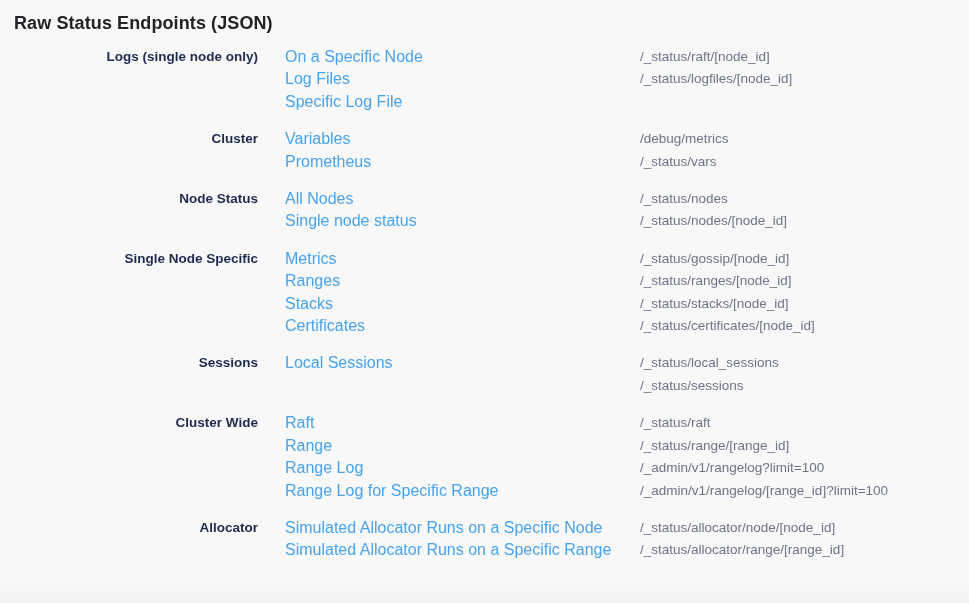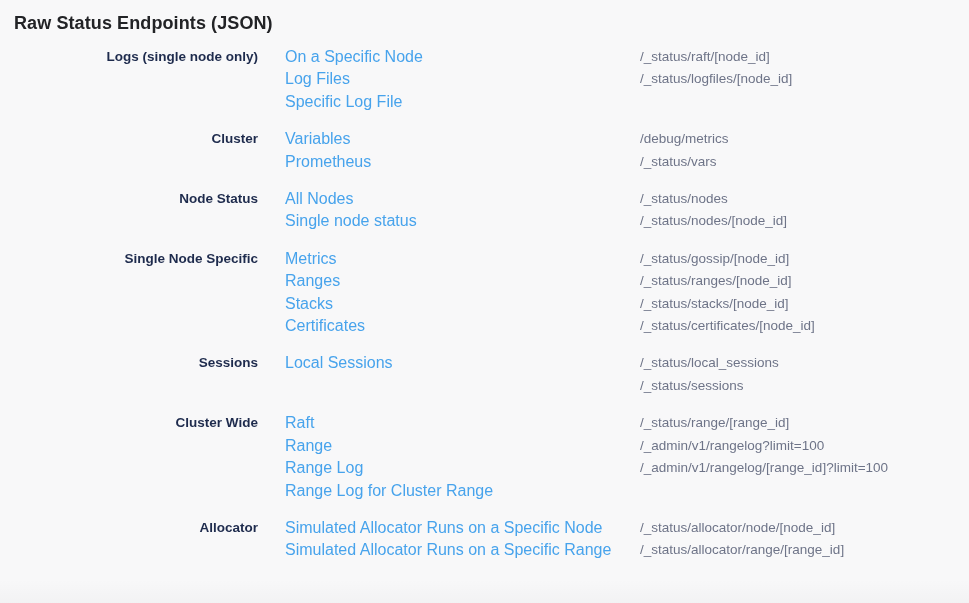--- a/index.html
+++ b/index.html
@@ -130,23 +130,24 @@
           <div class="url-line">/_status/local_sessions</div>
           <div class="url-line">/_status/sessions</div>
         </div>
       </div>
       <div class="group-row">
         <div class="col-category">Cluster Wide</div>
         <div class="col-links">
           <a class="link-line">Raft</a>
           <a class="link-line">Range</a>
           <a class="link-line">Range Log</a>
-          <a class="link-line">Range Log for Cluster Range</a>
+          <a class="link-line">Range Log for Specific Range</a>
         </div>
         <div class="col-urls">
+          <div class="url-line">/_status/raft</div>
           <div class="url-line">/_status/range/[range_id]</div>
           <div class="url-line">/_admin/v1/rangelog?limit=100</div>
           <div class="url-line">/_admin/v1/rangelog/[range_id]?limit=100</div>
         </div>
       </div>
       <div class="group-row">
         <div class="col-category">Allocator</div>
         <div class="col-links">
           <a class="link-line">Simulated Allocator Runs on a Specific Node</a>
           <a class="link-line">Simulated Allocator Runs on a Specific Range</a>

